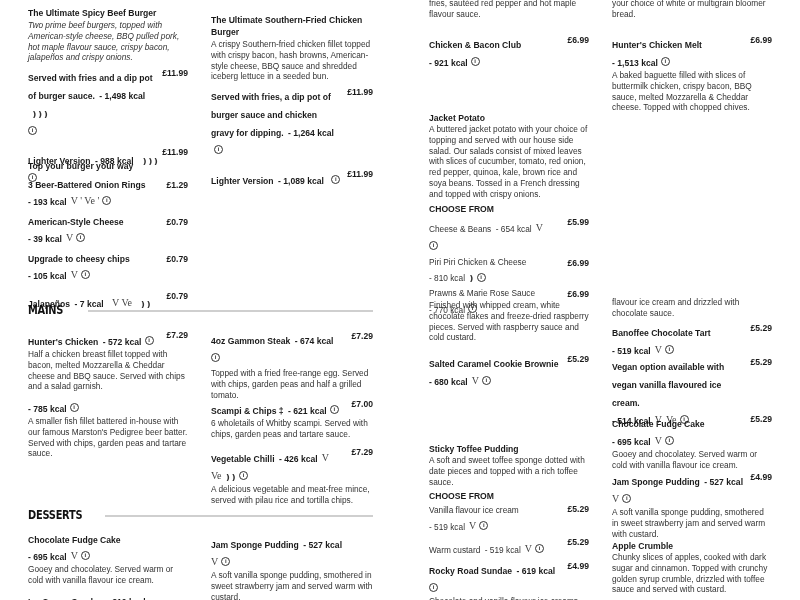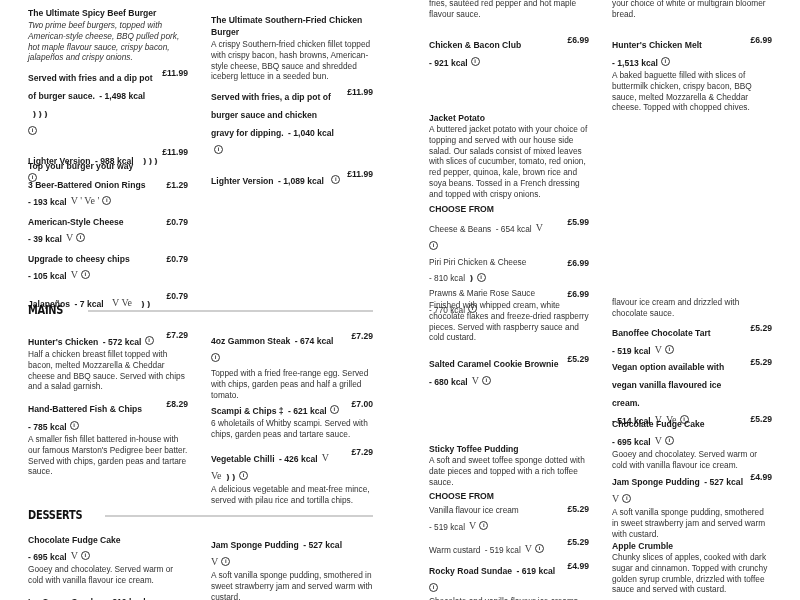--- a/index.html
+++ b/index.html
@@ -71,21 +71,20 @@
 
 <div class="section-head" style="left:28px; top:303px;">MAINS</div>
 <div class="section-line" style="left:88px; top:310px; width:285px;"></div>
 
 <div class="col" style="left:28px; width:160px;">
   <div class="item" style="top:331px;">
     <div class="row"><span class="name">Hunter's Chicken</span> <span class="kcal">- 572 kcal</span><span class="info">i</span><span class="price" style="top:-2px;">£7.29</span></div>
     <div class="desc">Half a chicken breast fillet topped with bacon, melted Mozzarella &amp; Cheddar cheese and BBQ sauce. Served with chips and a salad garnish.</div>
   </div>
   <div class="item" style="top:398px;">
-    <div class="row"><span class="name">Hand-Battered Fish &amp; Chips</span><span class="price" style="top:0;">£8.29</span></div>
     <div><span class="kcal">- 785 kcal</span><span class="info">i</span></div>
     <div class="desc">A smaller fish fillet battered in-house with our famous Marston's Pedigree beer batter. Served with chips, garden peas and tartare sauce.</div>
   </div>
 </div>
 
 <div class="section-head" style="left:28px; top:508px;">DESSERTS</div>
 <div class="section-line" style="left:105px; top:515px; width:268px;"></div>
 
 <div class="col" style="left:28px; width:160px;">
   <div class="item" style="top:534px;">
@@ -97,21 +96,21 @@
     <span class="name">Ice Cream Sundae</span> <span class="kcal">- 310 kcal</span>
   </div>
 </div>
 
 <div class="col" style="left:211px; width:162px;">
   <div class="item" style="top:14px;">
     <div class="name">The Ultimate Southern-Fried Chicken Burger</div>
     <div class="desc" style="margin-top:1px;">A crispy Southern-fried chicken fillet topped with crispy bacon, hash browns, American-style cheese, BBQ sauce and shredded iceberg lettuce in a seeded bun.</div>
     <div class="row" style="margin-top:4px; padding-right:32px;">
       <span class="name">Served with fries, a dip pot of burger sauce and chicken gravy for dipping.</span>
-      <span class="kcal">- 1,040 kcal</span>
+      <span class="kcal">- 1,264 kcal</span>
       <span class="info">i</span>
       <span class="price" style="top:0;">£11.99</span>
     </div>
     <div class="row" style="margin-top:12px;">
       <span class="name">Lighter Version</span>
       <span class="kcal">- 1,089 kcal</span>
       <span class="info">i</span>
       <span class="price" style="top:-2px;">£11.99</span>
     </div>
   </div>

